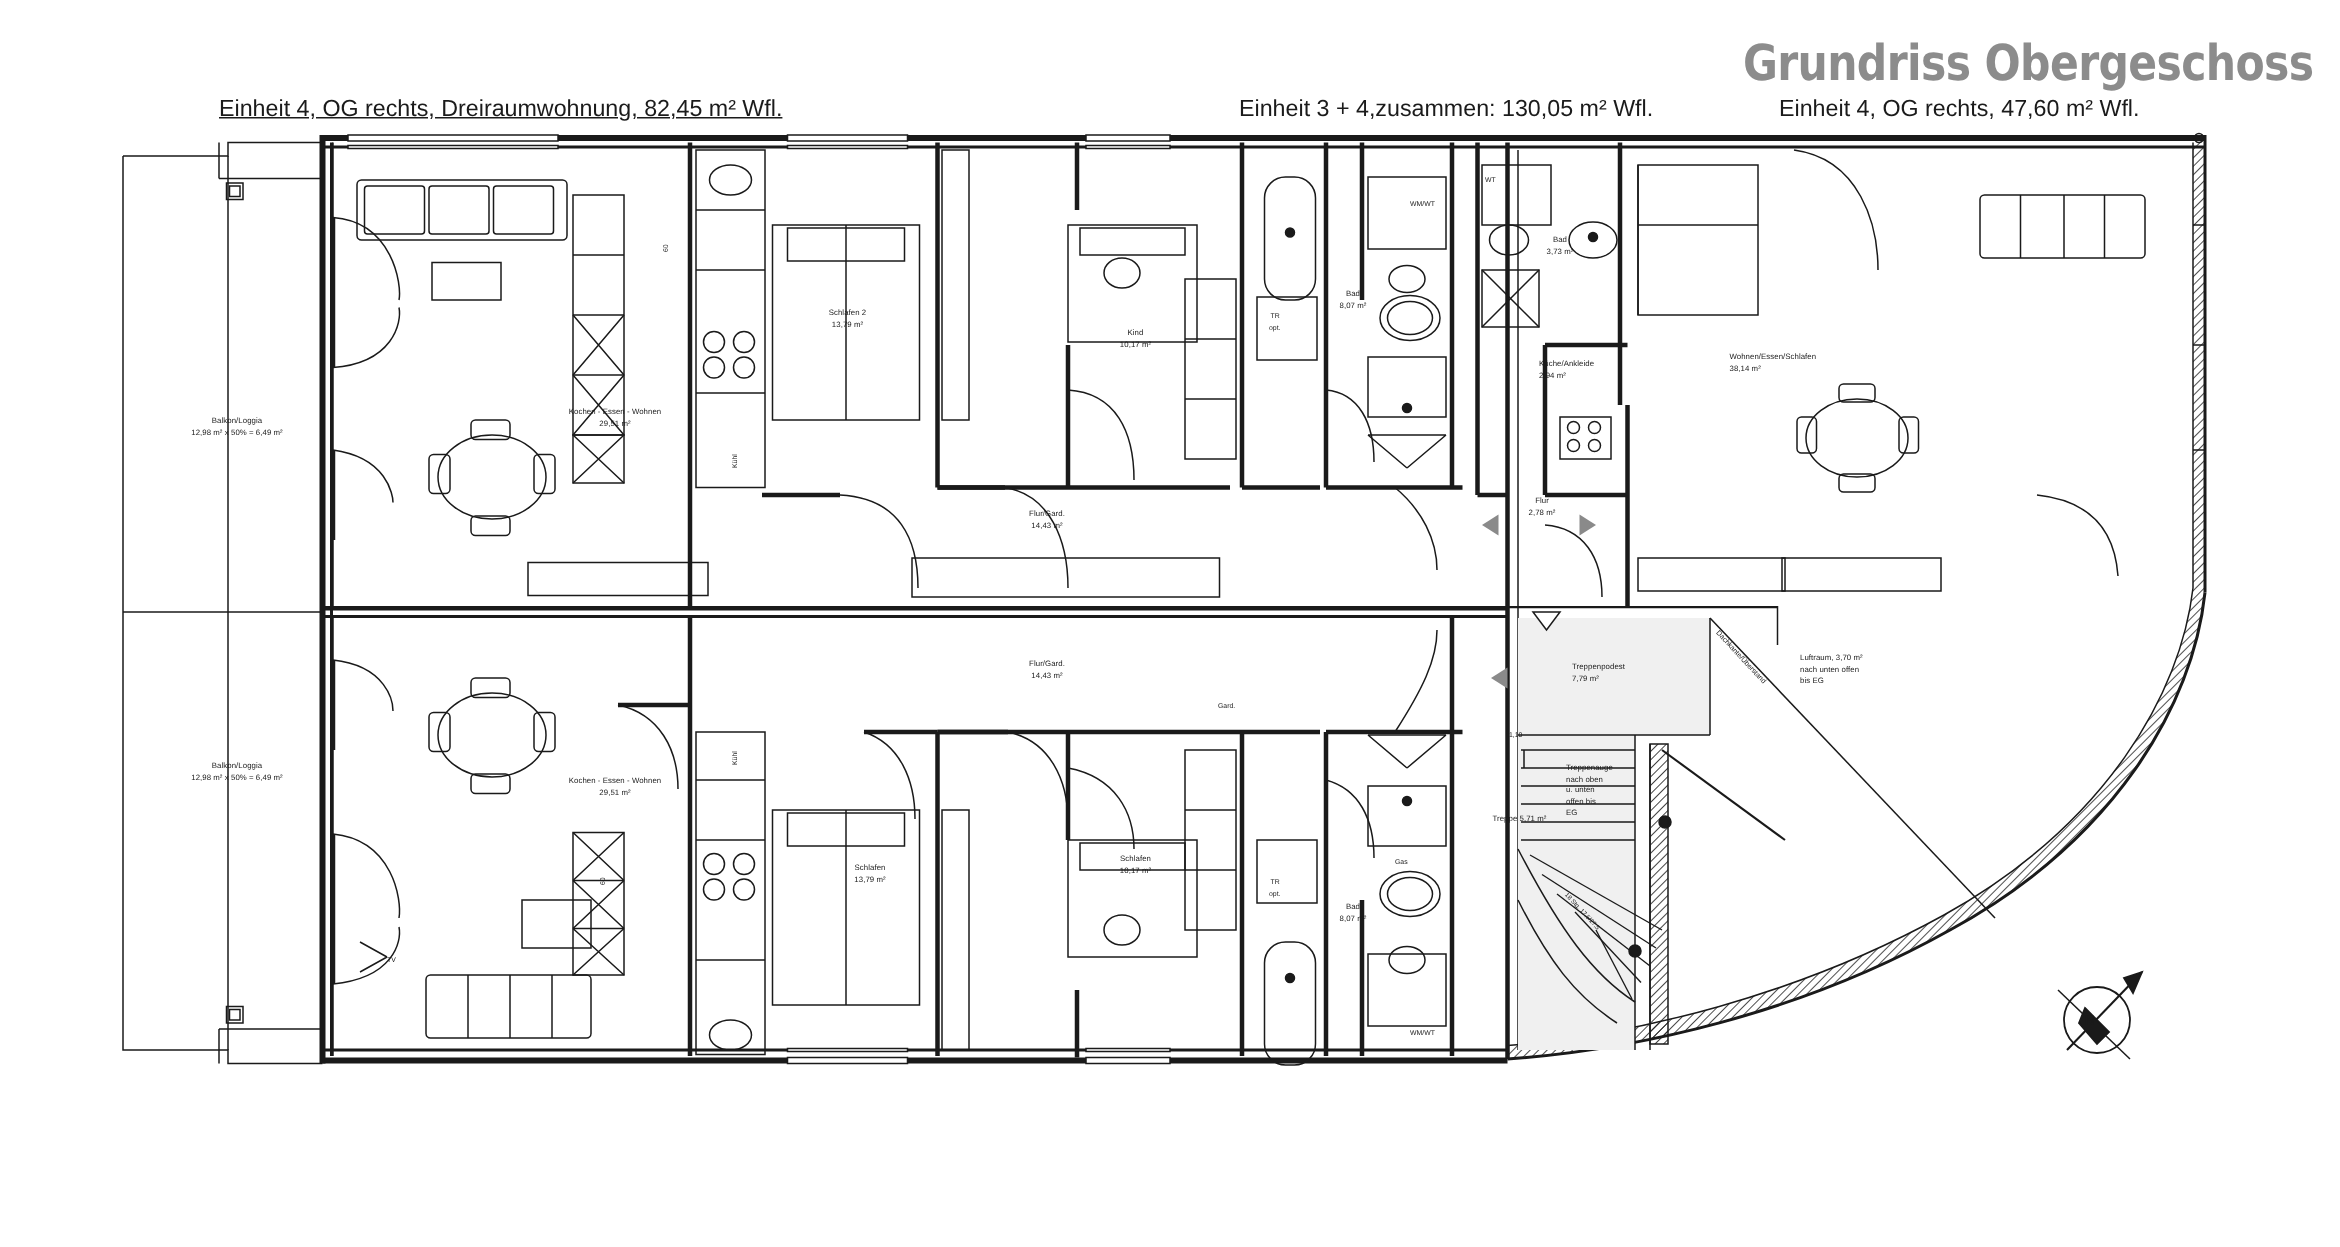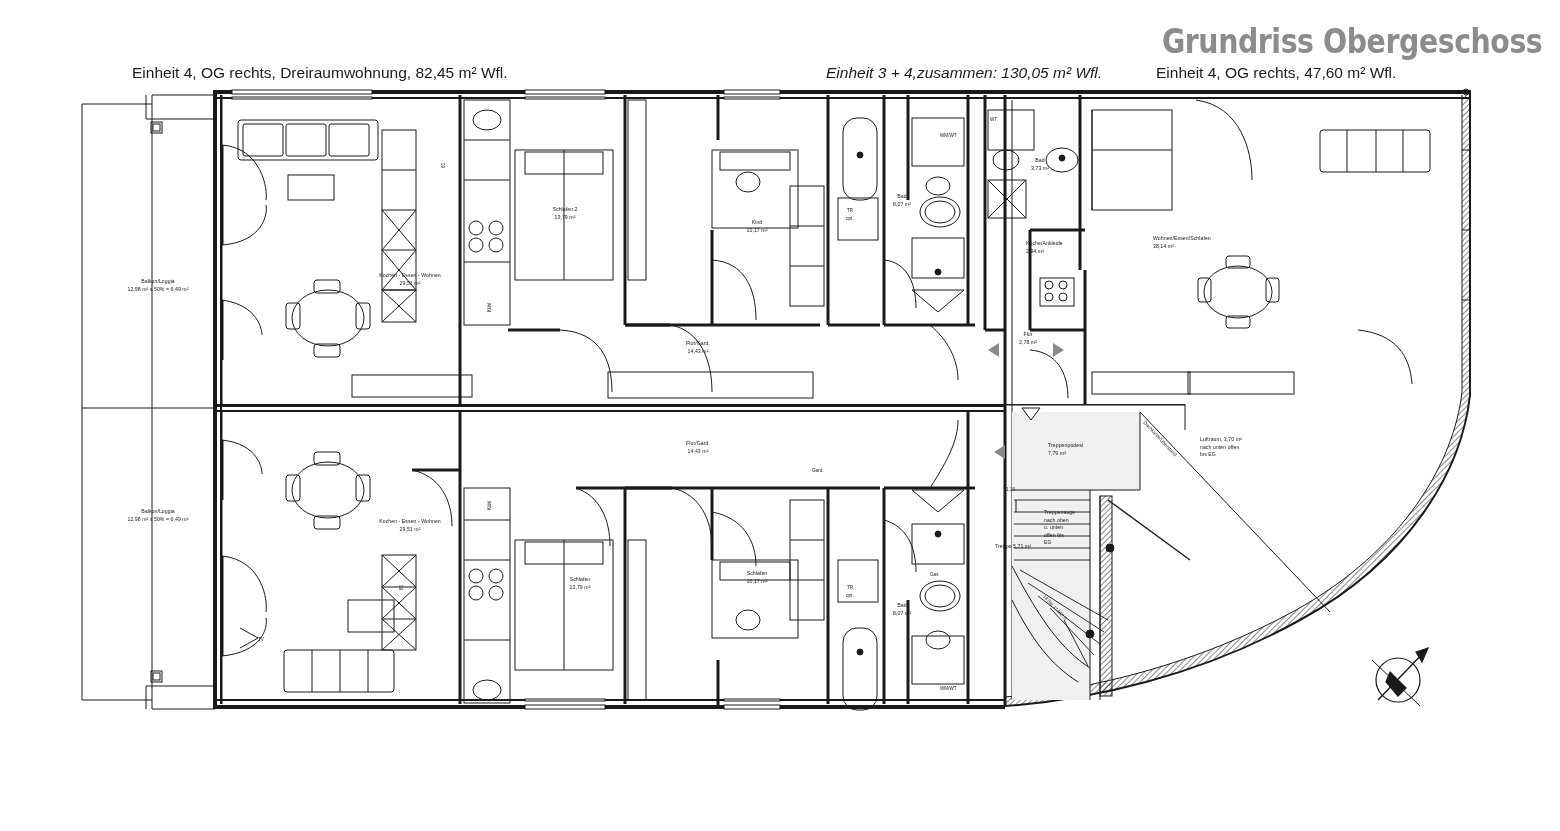--- a/index.html
+++ b/index.html
@@ -13,23 +13,23 @@
     font-weight:bold; font-size:33px; letter-spacing:-0.5px;
     color:#8c8c8c;
     transform:scaleX(0.86); transform-origin:right center;
     white-space:nowrap;
   }
 
   .hdr{
     position:absolute; font-size:15.5px; color:#1b1b1b; white-space:nowrap;
     font-family:"Liberation Sans",sans-serif;
   }
-  .hdr-1{left:132px; top:64px;}
-  .hdr-2{left:826px; top:64px;font-style:italic;}
-  .hdr-3{left:1156px; top:64px;}
+  .hdr-1{left:146px; top:64px;text-decoration:underline;}
+  .hdr-2{left:826px; top:64px;}
+  .hdr-3{left:1186px; top:64px;}
   .hdr-4{left:146px; top:726px;}
 
   
   .rlbl{
     position:absolute; font-size:5.2px; line-height:1.45;
     color:#1a1a1a; white-space:nowrap; letter-spacing:0.05px;
   }
   .rlbl.c{text-align:center;}
   .rlbl .ln{display:block;}
 

